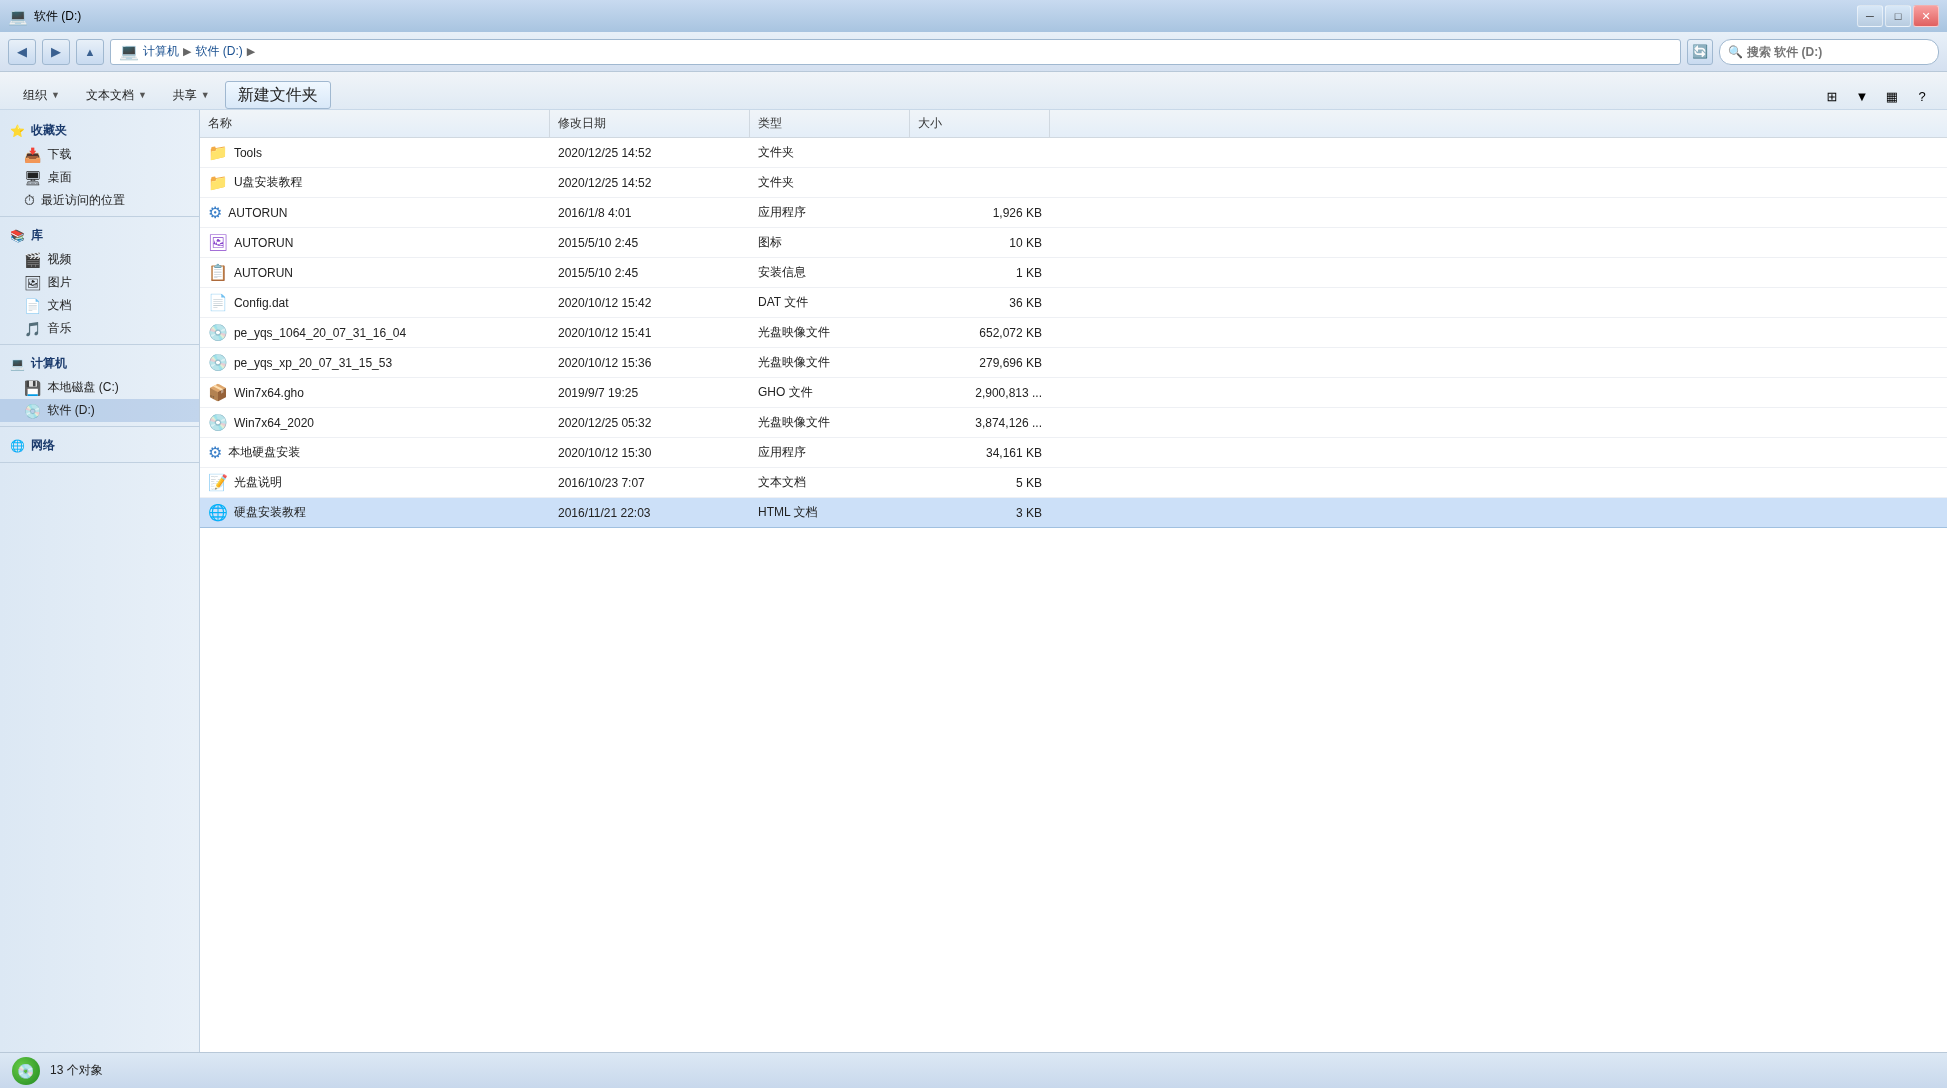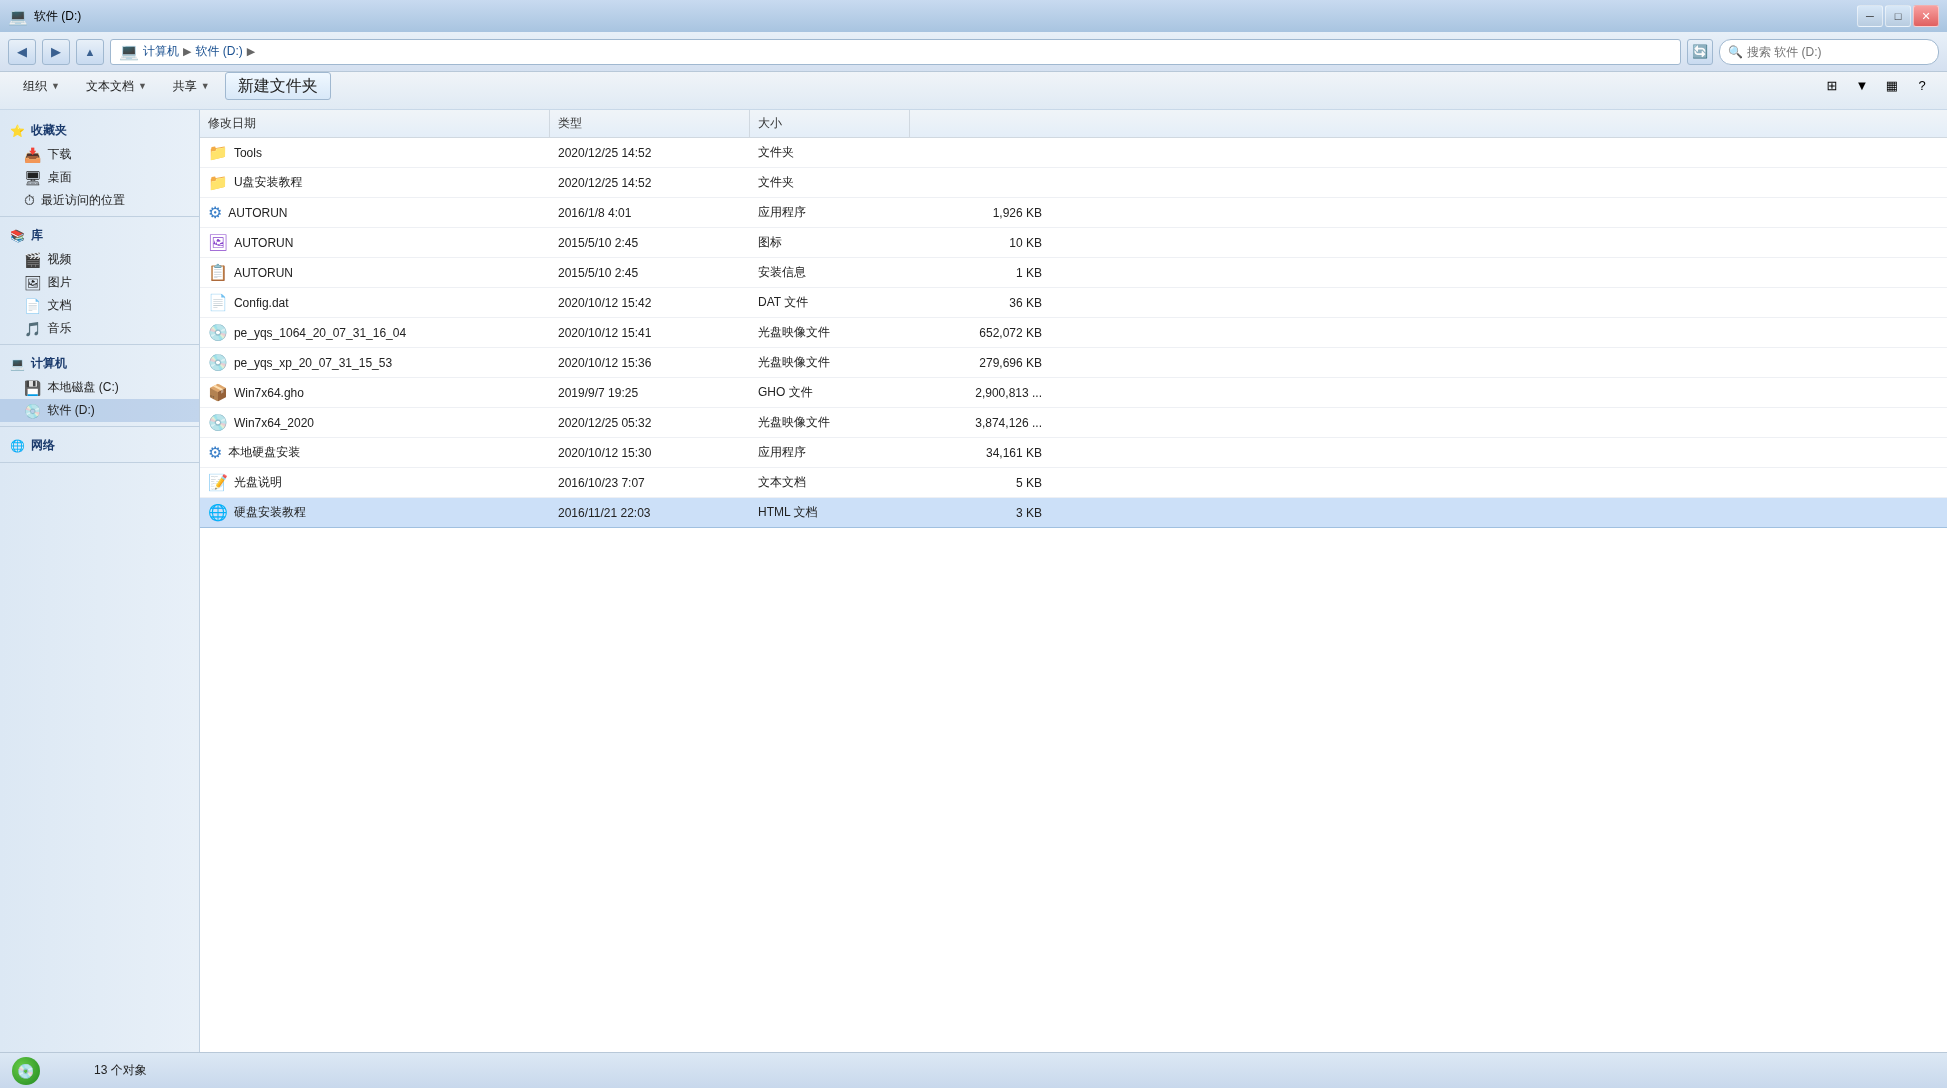--- a/index.html
+++ b/index.html
@@ -103,41 +103,42 @@
       padding: 0 8px;
       gap: 4px;
     }
     .search-input {
       border: none;
       outline: none;
       background: transparent;
       font-size: 12px;
       color: #999;
       width: 140px;
+      font-weight: bold;
     }
     .refresh-btn {
       width: 26px;
       height: 26px;
       border: 1px solid #a0b8d0;
       border-radius: 3px;
       background: linear-gradient(to bottom, #e8f0f8, #c8daf0);
       cursor: pointer;
       display: flex;
       align-items: center;
       justify-content: center;
       font-size: 13px;
     }
 
     
     .toolbar {
       height: 38px;
       background: linear-gradient(to bottom, #f0f4f8, #e0eaf4);
       border-bottom: 1px solid #c8d8e8;
       display: flex;
-      align-items: flex-start;
+      align-items: flex-end;
       padding: 0 12px;
       gap: 4px;
     }
     .toolbar-btn {
       height: 28px;
       padding: 0 10px;
       border: 1px solid transparent;
       border-radius: 3px;
       background: transparent;
       cursor: pointer;
@@ -310,21 +311,20 @@
       background: radial-gradient(circle at 35% 35%, #66cc44, #228822);
       display: flex;
       align-items: center;
       justify-content: center;
       color: #fff;
       font-size: 14px;
     }
     .status-text {
       font-size: 12px;
       color: #222;
-      margin-left: 44px;
     }
   </style>
 </head>
 <body>
 
 <div class="titlebar">
   <div class="titlebar-left">
     <span style="font-size:16px;">💻</span>
     <span>软件 (D:)</span>
   </div>
@@ -441,20 +441,21 @@
         <div class="sidebar-section-header">
           <span>🌐</span>
           <span>网络</span>
         </div>
         <div class="sidebar-divider"></div>
       </div>
     </div>
 
   <div class="file-list">
     <div class="file-list-header">
+      <div class="col-header">名称</div>
       <div class="col-header">修改日期</div>
       <div class="col-header">类型</div>
       <div class="col-header">大小</div>
     </div>
     <div id="file-rows">
         <div class="file-row">
     <div class="file-cell">
       <span class="file-icon icon-folder">📁</span>
       <span>Tools</span>
     </div>

